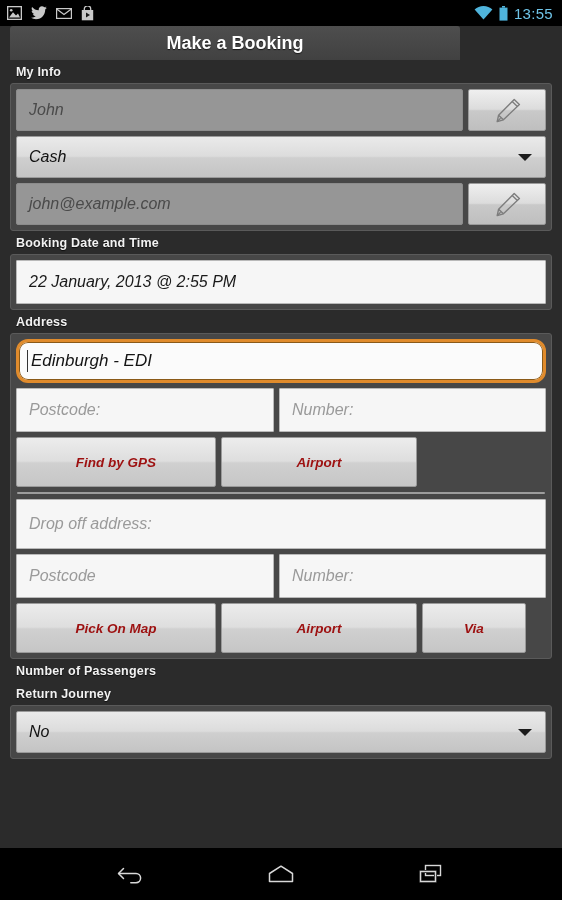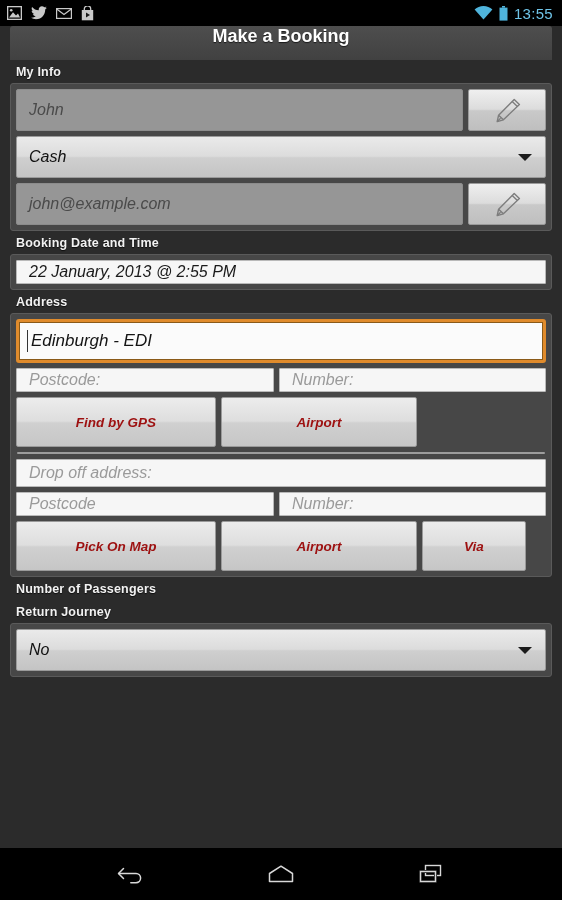--- a/index.html
+++ b/index.html
@@ -16,24 +16,24 @@
     position: absolute; top: 0; left: 0; width: 562px; height: 26px;
     background: #000; display: flex; align-items: center;
   }
   .sb-left { display: flex; align-items: center; gap: 9px; padding-left: 7px; }
   .sb-right { margin-left: auto; display: flex; align-items: center; gap: 6px; padding-right: 9px; }
   .sb-ico { display: block; }
   #clock { color: #6fc4e8; font-size: 15px; letter-spacing: .3px; }
 
   
   #titlebar {
-    position: absolute; left: 10px; top: 26px; width: 542px; height: 34px;
+    position: absolute; left: 10px; top: 26px; width: 450px; height: 34px;
     background: linear-gradient(to bottom, #4e4e4e 0%, #474747 55%, #414141 100%);
     border-radius: 3px 3px 0 0;
-    display: flex; justify-content: center;
+    display: flex; align-items: center; justify-content: center;
   }
   #titlebar .t {
     color: #fff; font-size: 18px; font-weight: bold;
     text-shadow: 0 1px 1px rgba(0,0,0,.65);
   }
 
   
   #content {
     position: absolute; left: 0; top: 60px; width: 562px; height: 788px;
     background: #2b2b2b; overflow: hidden;
@@ -73,32 +73,32 @@
     height: 42px; border-radius: 2px;
     background: linear-gradient(to bottom, #eaeaea 0%, #dcdcdc 48%, #cfcfcf 52%, #c4c4c4 100%);
     border: 1px solid #9a9a9a;
     display: flex; align-items: center; padding: 0 12px;
     color: #111; font-size: 16px; flex: 1;
   }
   .spinner .caret { margin-left: auto; }
 
   
   .fld {
-    flex: 1; height: 24px; background: #f6f6f6;
+    flex: 1; height: 44px; background: #f6f6f6;
     border: 1px solid #b9b9b9; border-radius: 1px;
     display: flex; align-items: center; padding-left: 12px;
     color: #333; font-size: 16px;
   }
   .fld.ph { color: #9a9a9a; }
   .fld.dark-text { color: #1a1a1a; }
 
   
   .fld-focus {
     flex: 1; height: 44px; background: #fbfbfb;
-    border: 3px solid #e08b2c; border-radius: 3px;
+    border: 3px solid #e08b2c; border-radius: 12px;
     display: flex; align-items: center; padding-left: 8px;
     color: #141414; font-size: 17px;
     box-shadow: 0 0 0 1px #8a5a18 inset;
   }
   .caretbar {
     display: inline-block; width: 1px; height: 22px;
     background: #333; margin-right: 3px;
   }
 
   
@@ -226,21 +226,21 @@
       </div>
 
       <div class="row">
         <div class="btn" style="flex:0 0 200px">Find by GPS</div>
         <div class="btn" style="flex:0 0 196px">Airport</div>
       </div>
 
       <div class="divider"></div>
 
       <div class="row">
-        <div class="fld ph" style="height:28px">Drop off address:</div>
+        <div class="fld ph" style="height:50px">Drop off address:</div>
       </div>
 
       <div class="row">
         <div class="fld ph" style="flex:0 0 258px">Postcode</div>
         <div class="fld ph">Number:</div>
       </div>
 
       <div class="row">
         <div class="btn" style="flex:0 0 200px">Pick On Map</div>
         <div class="btn" style="flex:0 0 196px">Airport</div>

